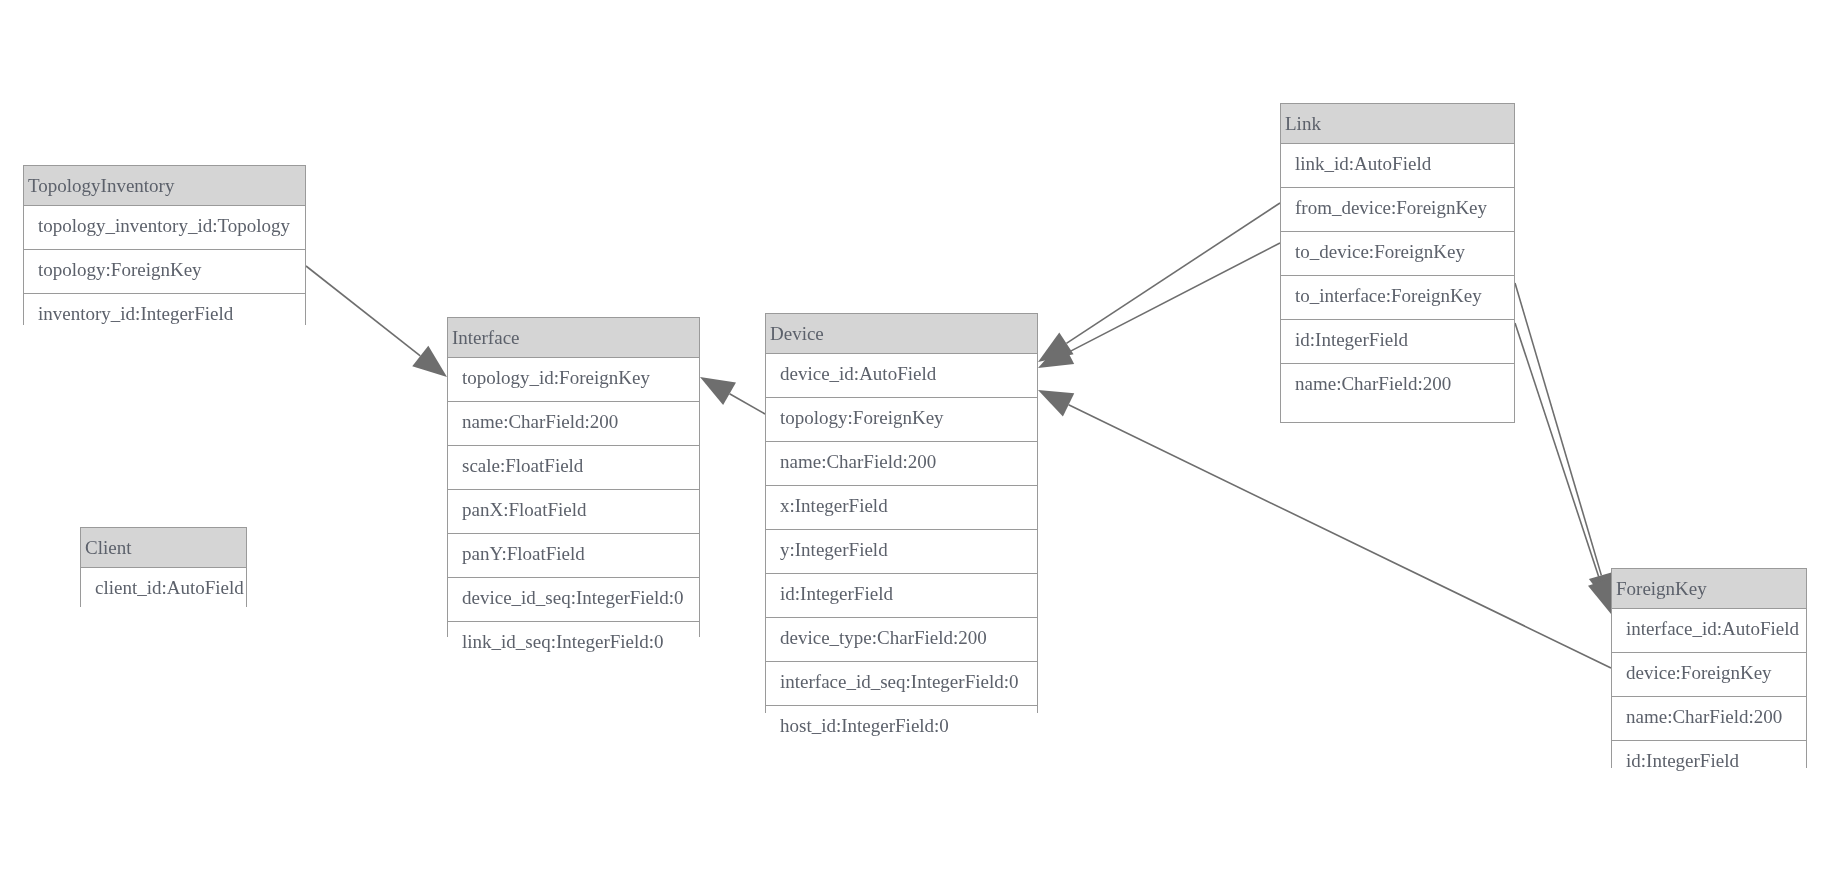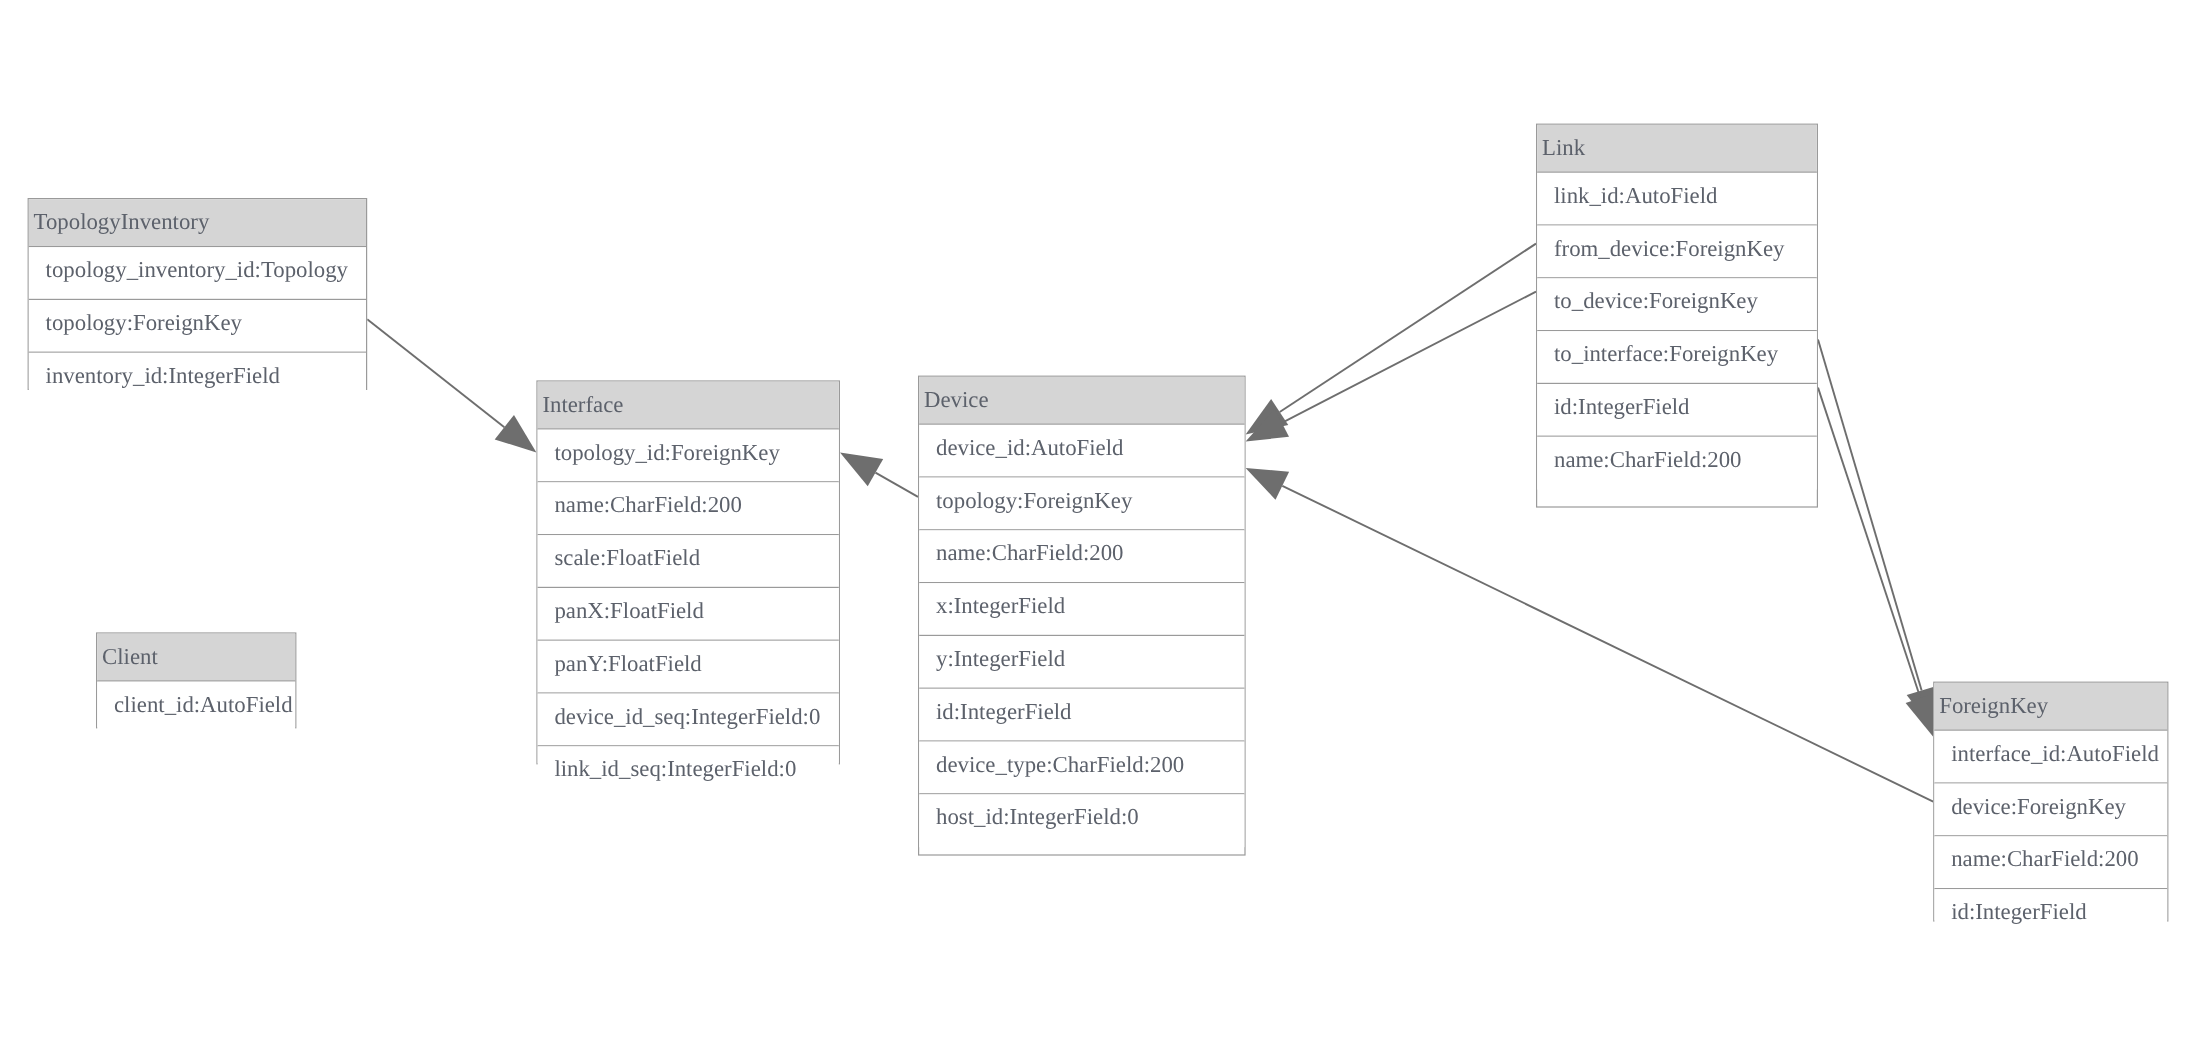--- a/index.html
+++ b/index.html
@@ -119,20 +119,21 @@
       </div>
       <div class="entity" style="left: 765px; top: 313px; width: 273px; height: 400px;">
         <div class="entity-header">Device</div>
         <div class="entity-field">device_id:AutoField</div>
         <div class="entity-field">topology:ForeignKey</div>
         <div class="entity-field">name:CharField:200</div>
         <div class="entity-field">x:IntegerField</div>
         <div class="entity-field">y:IntegerField</div>
         <div class="entity-field">id:IntegerField</div>
         <div class="entity-field">device_type:CharField:200</div>
+        <div class="entity-field">interface_id_seq:IntegerField:0</div>
         <div class="entity-field">host_id:IntegerField:0</div>
       </div>
       <div class="entity" style="left: 1280px; top: 103px; width: 235px; height: 320px;">
         <div class="entity-header">Link</div>
         <div class="entity-field">link_id:AutoField</div>
         <div class="entity-field">from_device:ForeignKey</div>
         <div class="entity-field">to_device:ForeignKey</div>
         <div class="entity-field">to_interface:ForeignKey</div>
         <div class="entity-field">id:IntegerField</div>
         <div class="entity-field">name:CharField:200</div>

